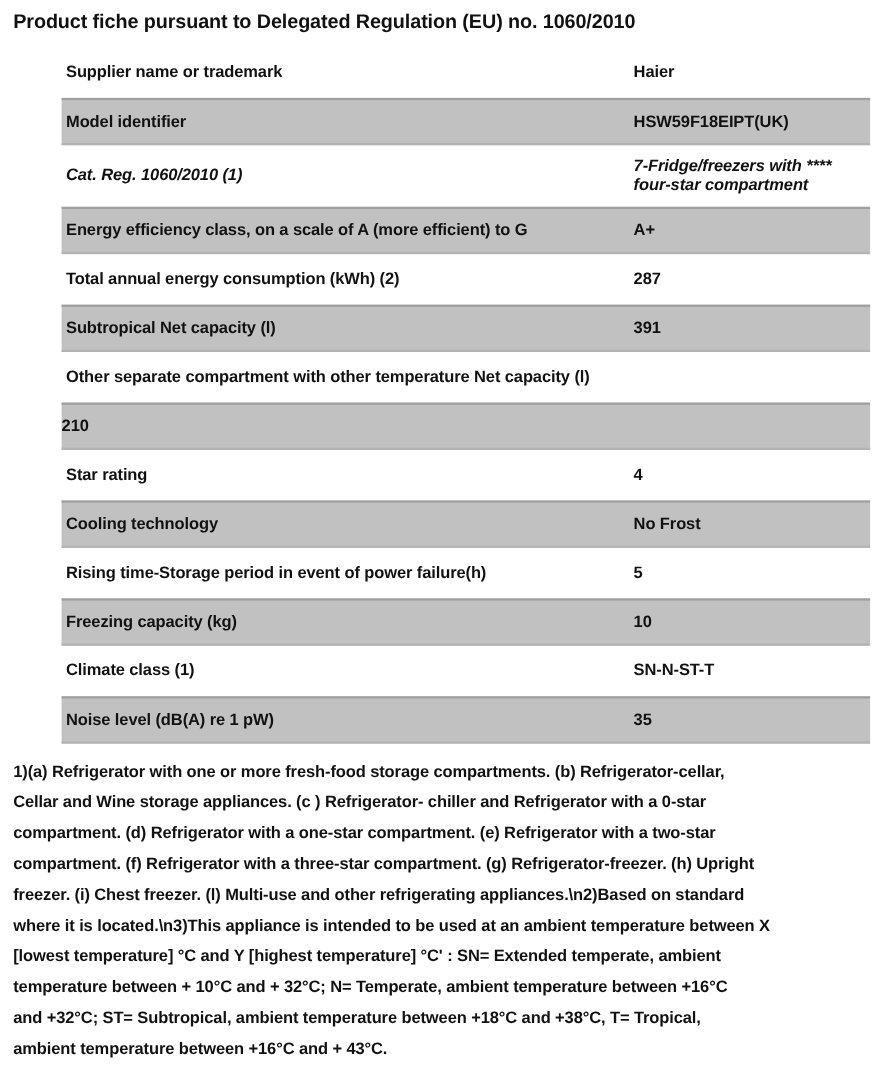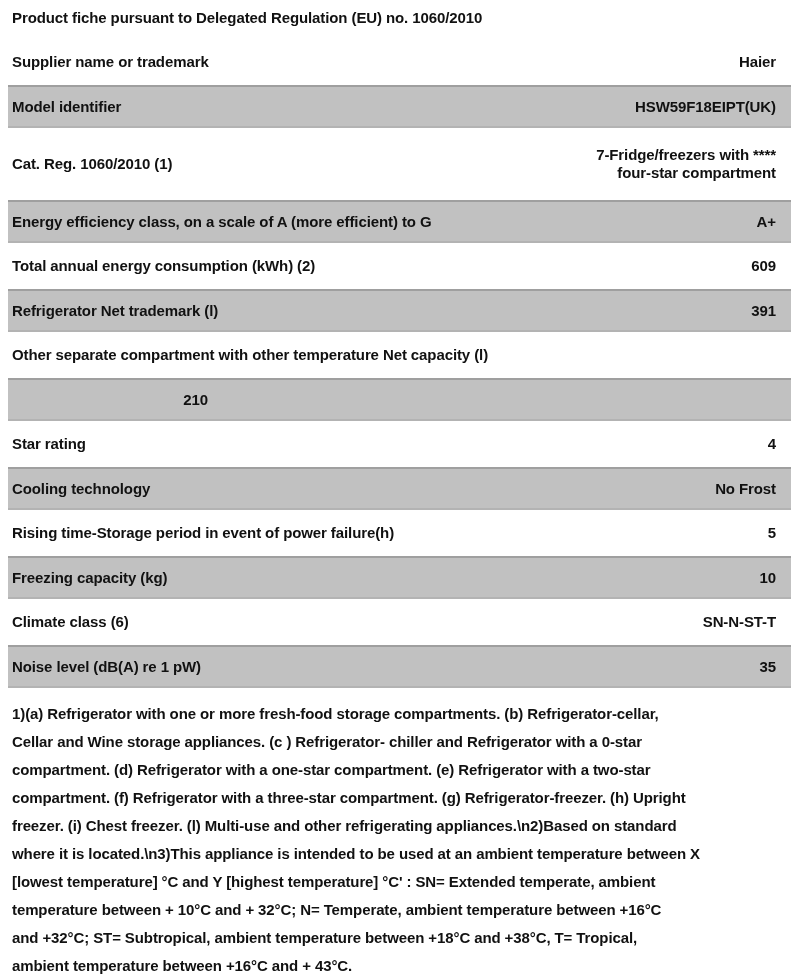--- a/index.html
+++ b/index.html
@@ -16,48 +16,49 @@
     background: var(--bg);
     overflow: hidden;
   }
   body {
     font-family: "Liberation Sans", sans-serif;
     font-weight: bold;
     color: var(--text);
     letter-spacing: -0.1px;
   }
   .doc-title {
-    font-size: 15px;
+    font-size: 18px;
     padding: 9px 0 0 12px;
   }
   .spec-table {
     margin: 13px 9px 0 8px;
   }
   .row {
     display: flex;
     align-items: center;
     height: 46px;
+    margin-left: 48px;
   }
   .row.shaded {
     height: 43px;
     background: var(--shade);
     border-top: 2px solid var(--shade-top);
     border-bottom: 2px solid var(--shade-bottom);
     gap: 32px;
   }
-  .row.tall { height: 72px; }
+  .row.tall { height: 56px; font-style: italic; }
   .cell { font-size: 15px; line-height: 18px; }
   .cell.label {
     flex: 1;
     padding-left: 4px;
   }
   .cell.value {
     width: 200px;
     margin-right: 15px;
-    text-align: right;
+    text-align: left;
     white-space: pre-line;
   }
   .footnotes {
     margin: 12px 10px 0 12px;
     font-size: 15px;
   }
   .fn-line {
     line-height: 28px;
     white-space: nowrap;
   }
@@ -80,24 +81,24 @@
         <div class="cell label">Cat. Reg. 1060/2010 (1)</div>
         <div class="cell value">7-Fridge/freezers with ****
 four-star compartment</div>
       </div>
       <div class="row shaded">
         <div class="cell label">Energy efficiency class, on a scale of A (more efficient) to G</div>
         <div class="cell value">A+</div>
       </div>
       <div class="row">
         <div class="cell label">Total annual energy consumption (kWh) (2)</div>
-        <div class="cell value">609</div>
+        <div class="cell value">287</div>
       </div>
       <div class="row shaded">
-        <div class="cell label">Refrigerator Net trademark (l)</div>
+        <div class="cell label">Subtropical Net capacity (l)</div>
         <div class="cell value">391</div>
       </div>
       <div class="row">
         <div class="cell label">Other separate compartment with other temperature Net capacity (l)</div>
         <div class="cell value"></div>
       </div>
       <div class="row shaded">
         <div class="cell value">210</div>
       </div>
       <div class="row">
@@ -110,21 +111,21 @@
       </div>
       <div class="row">
         <div class="cell label">Rising time-Storage period in event of power failure(h)</div>
         <div class="cell value">5</div>
       </div>
       <div class="row shaded">
         <div class="cell label">Freezing capacity (kg)</div>
         <div class="cell value">10</div>
       </div>
       <div class="row">
-        <div class="cell label">Climate class (6)</div>
+        <div class="cell label">Climate class (1)</div>
         <div class="cell value">SN-N-ST-T</div>
       </div>
       <div class="row shaded">
         <div class="cell label">Noise level (dB(A) re 1 pW)</div>
         <div class="cell value">35</div>
       </div>
     </div>
   <div class="footnotes">
       <div class="fn-line">1)(a) Refrigerator with one or more fresh-food storage compartments. (b) Refrigerator-cellar,</div>
       <div class="fn-line">Cellar and Wine storage appliances. (c ) Refrigerator- chiller and Refrigerator with a 0-star</div>

